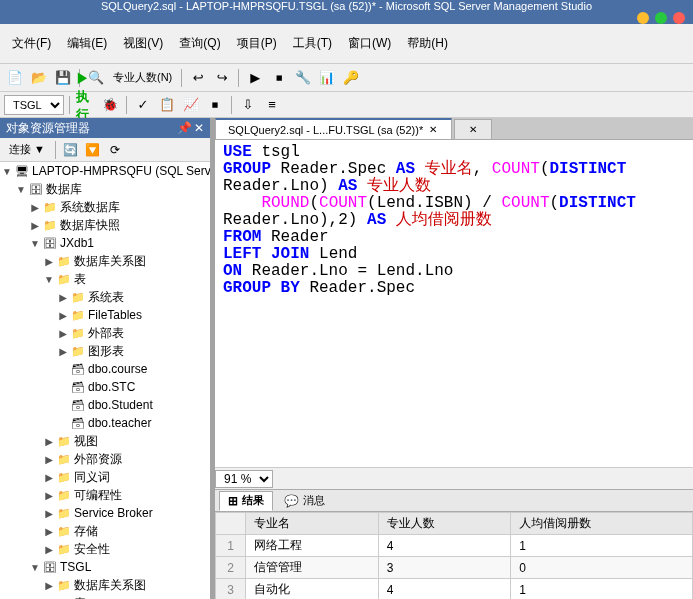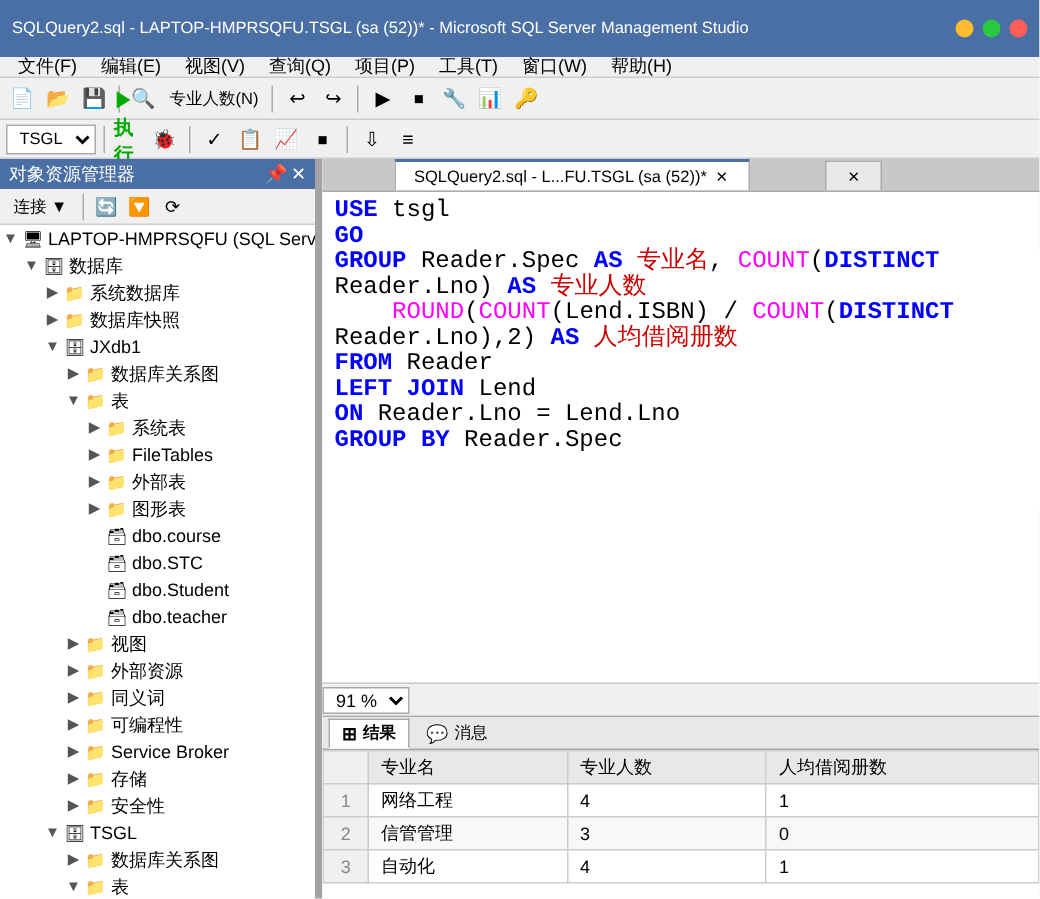--- a/index.html
+++ b/index.html
@@ -1,26 +1,26 @@
 <!DOCTYPE html>
 <html><head>
   <meta charset="utf-8">
   <style>
     * { margin: 0; padding: 0; box-sizing: border-box; }
     body { width: 693px; height: 599px; font-family: 'Microsoft YaHei', SimSun, Arial, sans-serif; font-size: 12px; background: #f0f0f0; overflow: hidden; }
 
     
-    .title-bar { background: #4a6fa5; color: white; height: 38px; display: flex; align-items: center; padding: 0 8px; font-size: 12px; }
+    .title-bar { background: #4a6fa5; color: white; height: 24px; display: flex; align-items: center; padding: 0 8px; font-size: 12px; flex-direction: column; }
     .title-icon { width: 12px; height: 12px; border-radius: 50%; cursor: pointer; }
     .title-icon.close { background: #ff5f57; }
     .title-icon.min { background: #febc2e; }
     .title-icon.max { background: #28c840; }
 
     
-    .menu-bar { background: #f0f0f0; height: 14px; display: flex; align-items: center; padding: 0 4px; border-bottom: 1px solid #ccc; font-size: 12px; }
+    .menu-bar { background: #f0f0f0; height: 40px; display: flex; align-items: center; padding: 0 4px; border-bottom: 1px solid #ccc; font-size: 12px; }
     .menu-item { padding: 2px 8px; cursor: pointer; white-space: nowrap; }
 
     
     .toolbar { background: #f0f0f0; height: 28px; display: flex; align-items: center; padding: 0 4px; border-bottom: 1px solid #ccc; gap: 2px; }
     .toolbar-btn { width: 22px; height: 22px; display: flex; align-items: center; justify-content: center; cursor: pointer; border: 1px solid transparent; font-size: 13px; }
     .toolbar-sep { width: 1px; height: 18px; background: #aaa; margin: 0 3px; }
     .toolbar-combo { height: 20px; border: 1px solid #aaa; padding: 1px 4px; font-size: 11px; background: white; min-width: 60px; }
 
     
     .toolbar2 { background: #f0f0f0; height: 26px; display: flex; align-items: center; padding: 0 4px; border-bottom: 1px solid #ccc; gap: 2px; }
@@ -38,21 +38,21 @@
     .tree-indent { display: inline-block; flex-shrink: 0; }
     .tree-toggle { width: 14px; height: 14px; display: inline-flex; align-items: center; justify-content: center; font-size: 10px; flex-shrink: 0; color: #555; }
     .tree-icon { width: 16px; height: 16px; display: inline-flex; align-items: center; justify-content: center; flex-shrink: 0; margin-right: 2px; font-size: 11px; }
     .tree-label { font-size: 12px; }
 
     
     .editor-area { flex: 1; display: flex; flex-direction: column; background: white; }
 
     
     .tab-bar { height: 22px; background: #c8c8c8; display: flex; align-items: flex-end; border-bottom: 1px solid #aaa; overflow: hidden; }
-    .tab { height: 20px; padding: 0 12px; display: flex; align-items: center; font-size: 11px; cursor: pointer; border: 1px solid #aaa; border-bottom: none; background: #e8e8e8; margin-right: 2px; white-space: nowrap; gap: 4px; margin-left: 48px; }
+    .tab { height: 20px; padding: 0 12px; display: flex; align-items: center; font-size: 11px; cursor: pointer; border: 1px solid #aaa; border-bottom: none; background: #e8e8e8; margin-right: 2px; white-space: nowrap; gap: 4px; }
     .tab.active { background: white; border-top: 2px solid #4a6fa5; height: 21px; }
     .tab-close { width: 12px; height: 12px; display: flex; align-items: center; justify-content: center; font-size: 10px; cursor: pointer; }
 
     
     .code-editor { flex: 1; padding: 4px 8px; font-family: 'Courier New', monospace; font-size: 16px; line-height: 17px; background: white; overflow: auto; }
     .code-line { display: flex; align-items: flex-start; min-height: 17px; }
     .code-content { flex: 1; }
     .kw { color: #0000ff; font-weight: bold; }
     .fn-name { color: #ff00ff; }
 
@@ -316,23 +316,20 @@
         <span class="tab-close">✕</span>
       </div>
       <div class="tab">
         <span class="tab-close">✕</span>
       </div>
     </div>
 
     <div class="code-editor" style="flex:1;overflow:auto;">
       <div class="code-line">
         <span class="code-content"><span class="kw">USE</span> tsgl</span>
-      </div>
-      <div class="code-line">
-        <span class="code-content"><span class="kw">GO</span></span>
       </div>
       <div class="code-line">
         <span class="code-content"><span class="kw">GROUP</span> Reader.Spec <span class="kw">AS</span> <span style="color:#cc0000">专业名</span>, <span class="fn-name">COUNT</span>(<span class="kw">DISTINCT</span> Reader.Lno) <span class="kw">AS</span> <span style="color:#cc0000">专业人数</span></span>
       </div>
       <div class="code-line">
         <span class="code-content">&nbsp;&nbsp;&nbsp;&nbsp;<span class="fn-name">ROUND</span>(<span class="fn-name">COUNT</span>(Lend.ISBN) / <span class="fn-name">COUNT</span>(<span class="kw">DISTINCT</span> Reader.Lno),2) <span class="kw">AS</span> <span style="color:#cc0000">人均借阅册数</span></span>
       </div>
       <div class="code-line">
         <span class="code-content"><span class="kw">FROM</span> Reader</span>
       </div>

